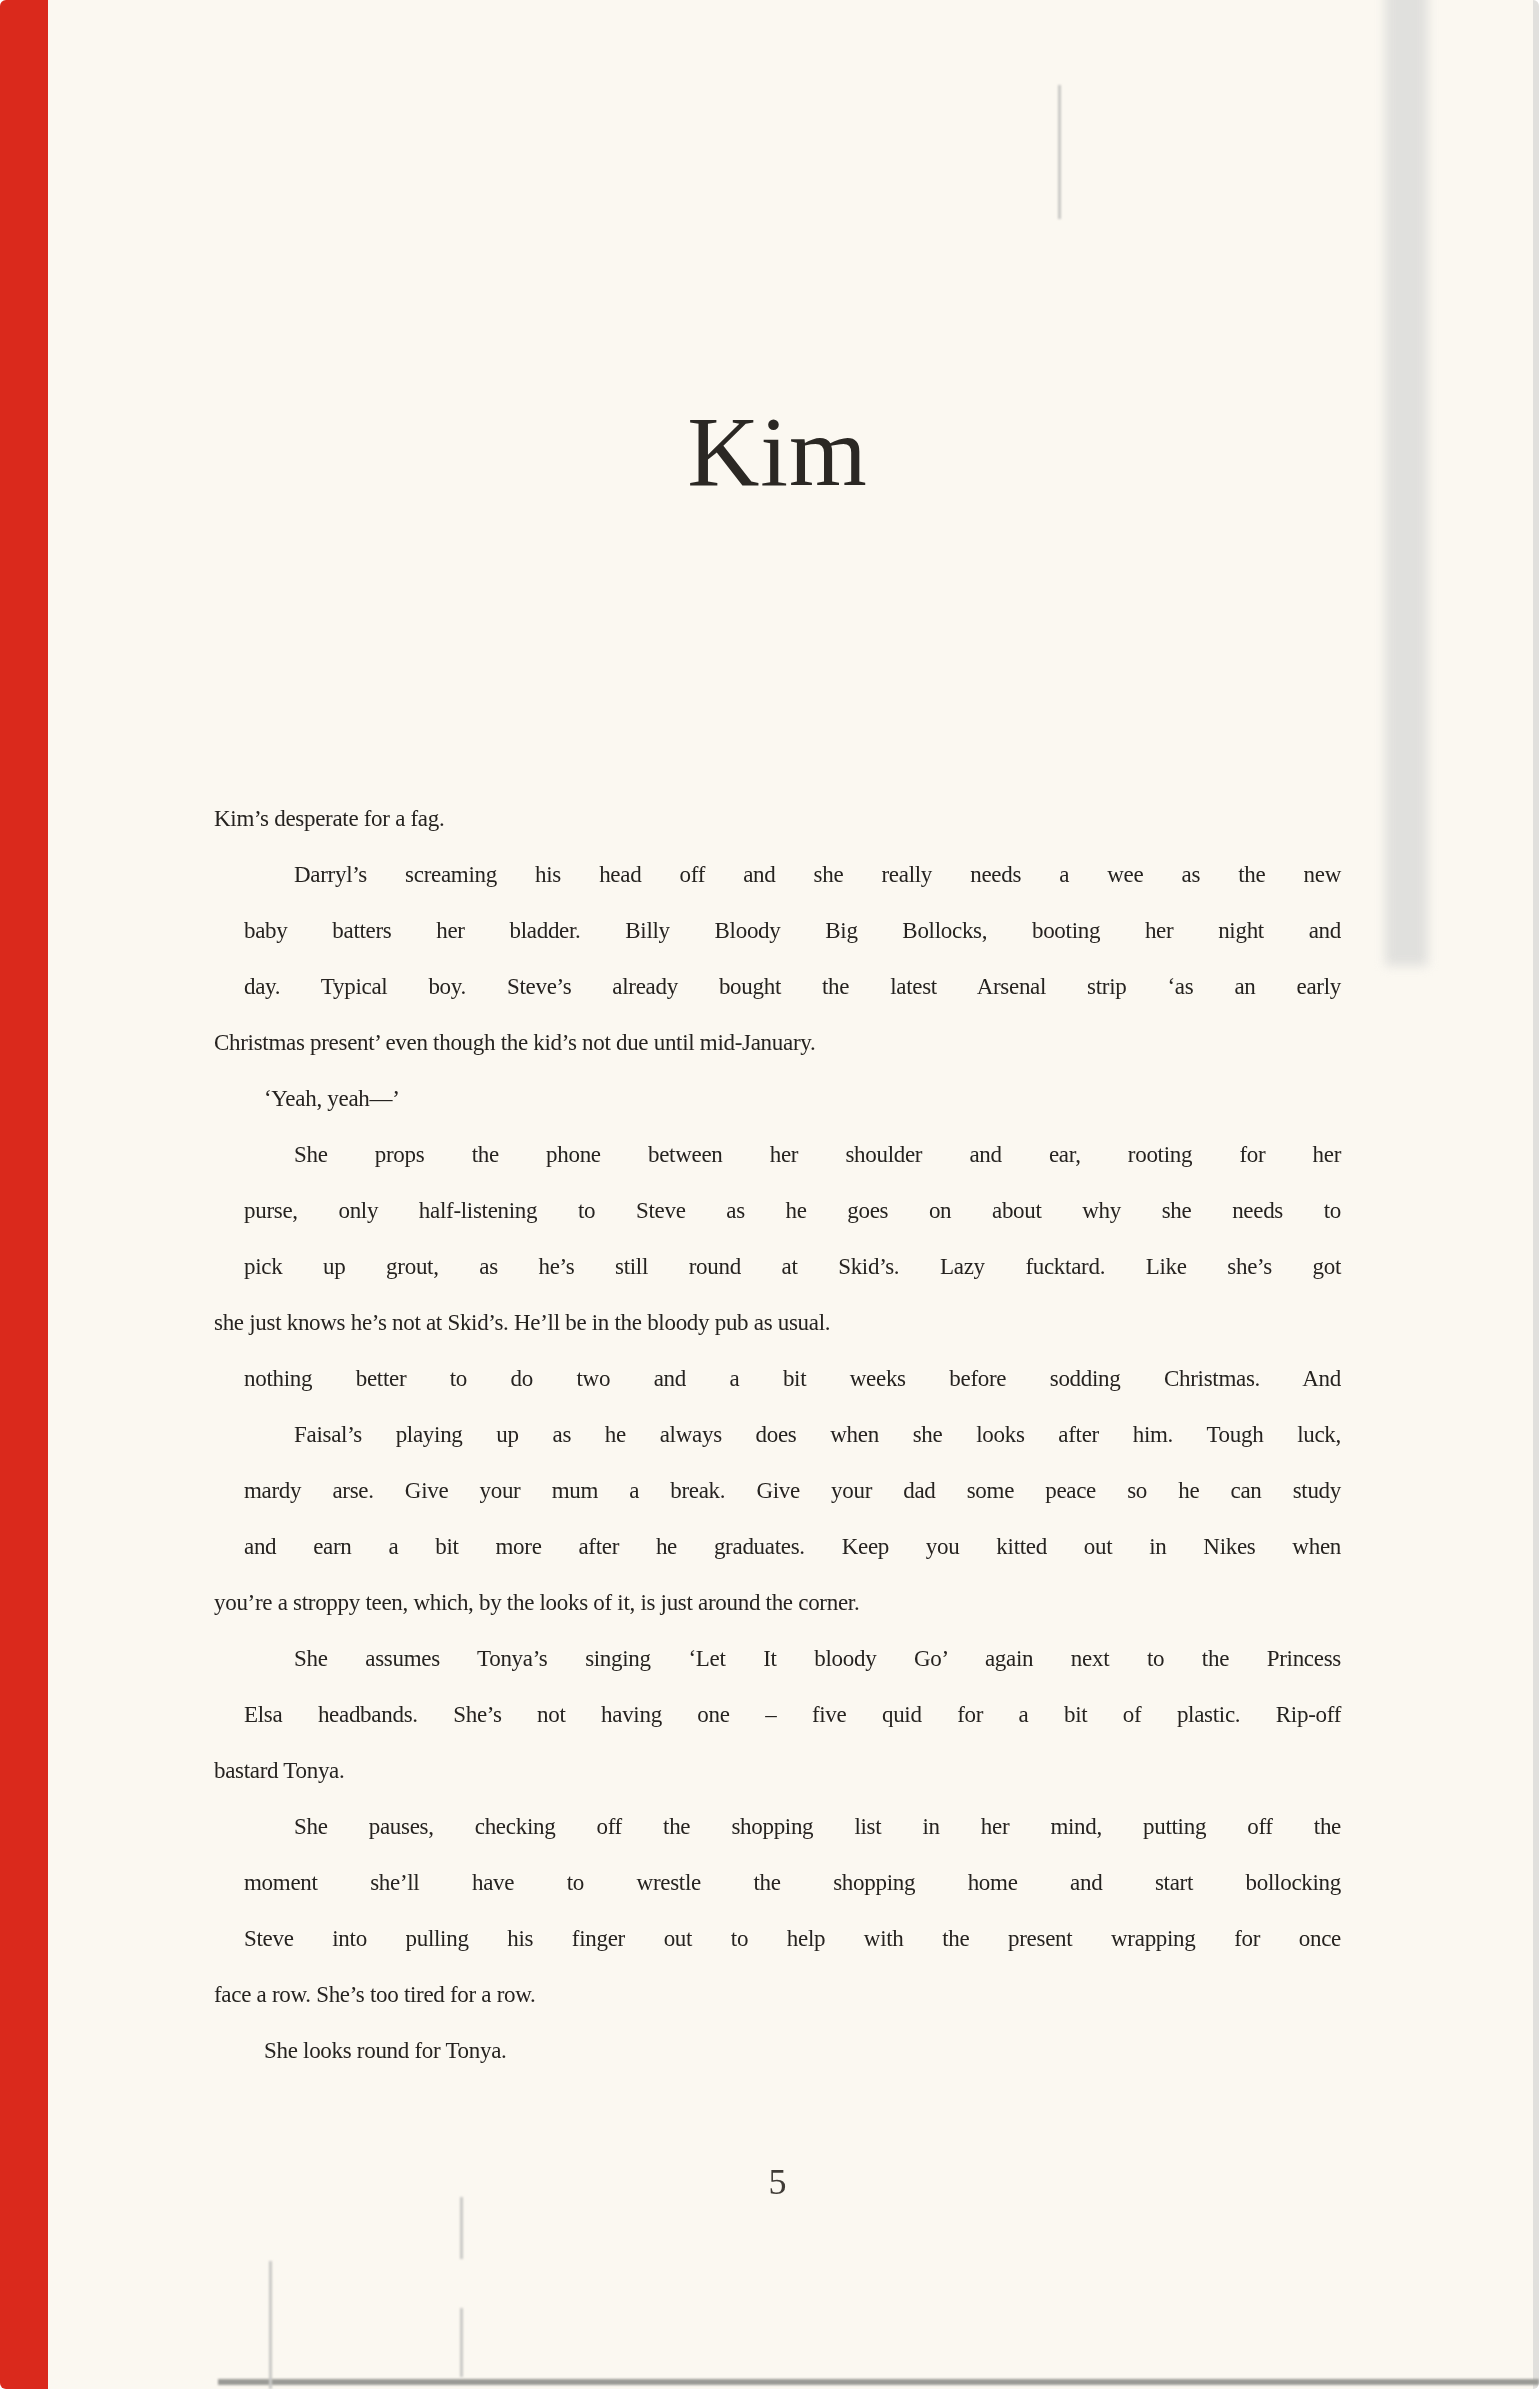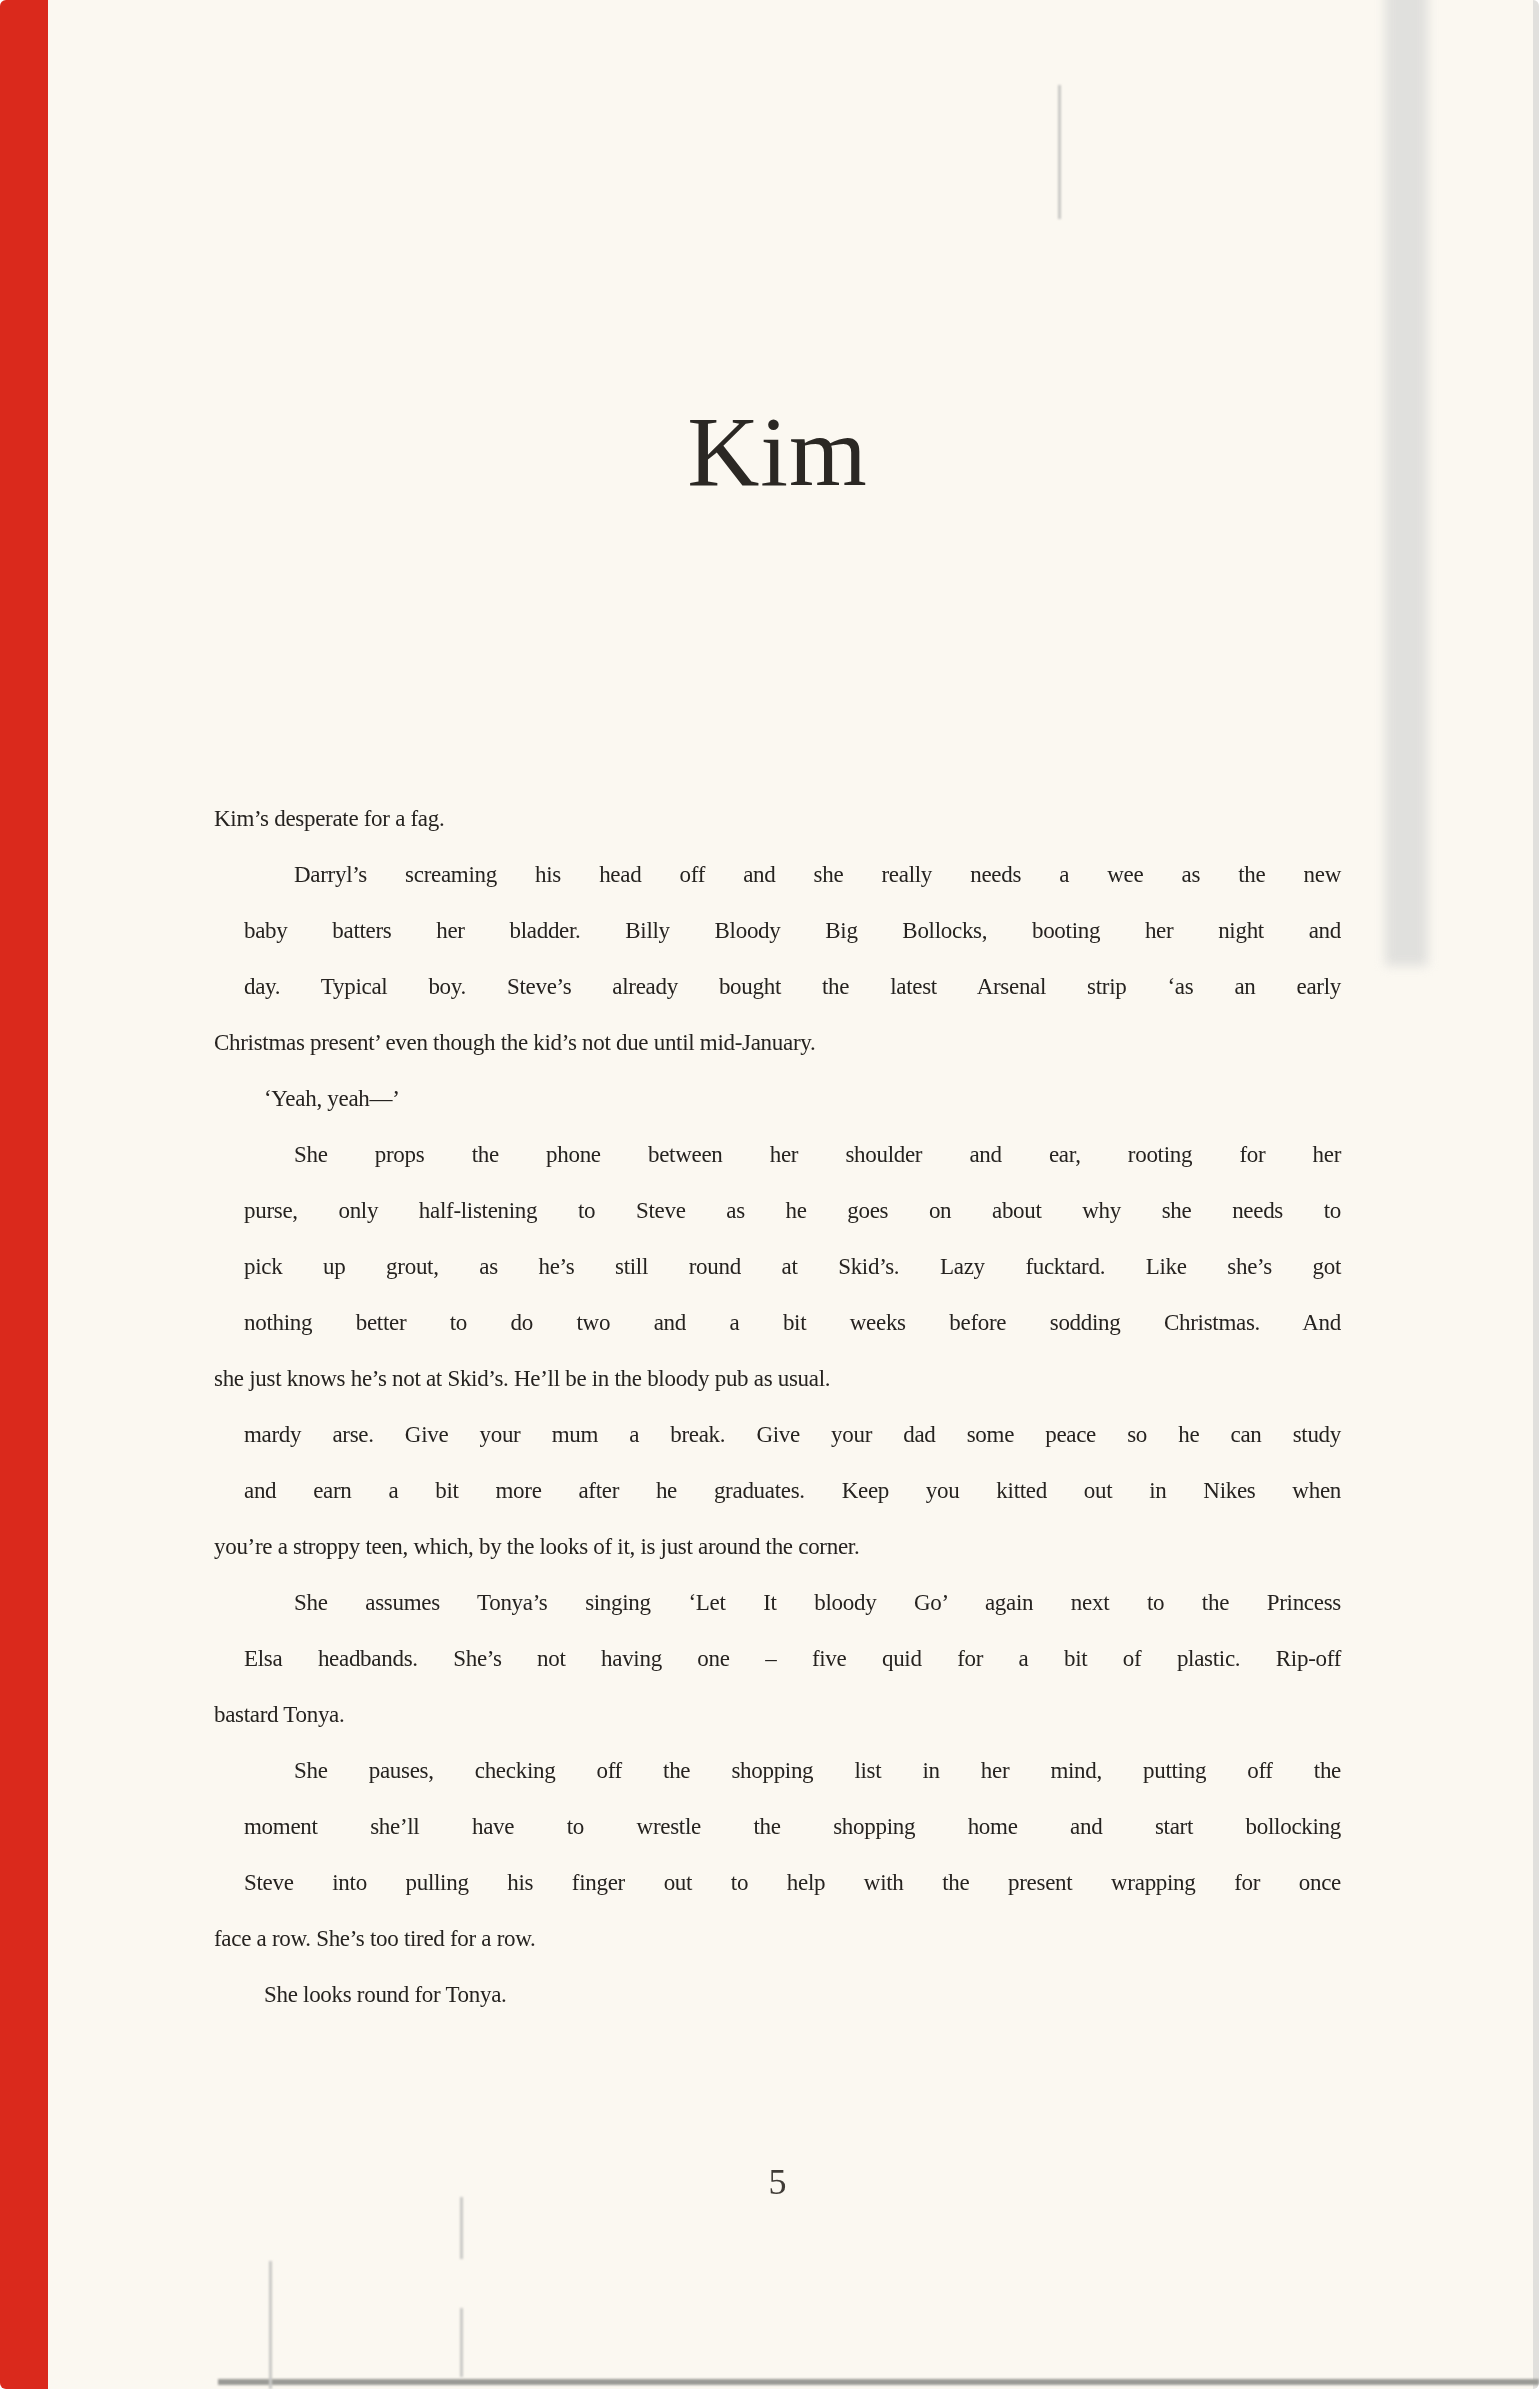--- a/index.html
+++ b/index.html
@@ -113,22 +113,23 @@
   <div class="text-block" style="color: rgb(38, 35, 32);">
       <div class="line">Kim’s desperate for a fag.</div>
       <div class="line just indent">Darryl’s screaming his head off and she really needs a wee as the new</div>
       <div class="line just">baby batters her bladder. Billy Bloody Big Bollocks, booting her night and</div>
       <div class="line just">day. Typical boy. Steve’s already bought the latest Arsenal strip ‘as an early</div>
       <div class="line">Christmas present’ even though the kid’s not due until mid-January.</div>
       <div class="line indent">‘Yeah, yeah—’</div>
       <div class="line just indent">She props the phone between her shoulder and ear, rooting for her</div>
       <div class="line just">purse, only half-listening to Steve as he goes on about why she needs to</div>
       <div class="line just">pick up grout, as he’s still round at Skid’s. Lazy fucktard. Like she’s got</div>
+      <div class="line">she just knows he’s not at Skid’s. He’ll be in the bloody pub as usual.</div>
       <div class="line just">nothing better to do two and a bit weeks before sodding Christmas. And</div>
-      <div class="line">she just knows he’s not at Skid’s. He’ll be in the bloody pub as usual.</div>
+      <div class="line just indent">Faisal’s playing up as he always does when she looks after him. Tough luck,</div>
       <div class="line just">mardy arse. Give your mum a break. Give your dad some peace so he can study</div>
       <div class="line just">and earn a bit more after he graduates. Keep you kitted out in Nikes when</div>
       <div class="line">you’re a stroppy teen, which, by the looks of it, is just around the corner.</div>
       <div class="line just indent">She assumes Tonya’s singing ‘Let It bloody Go’ again next to the Princess</div>
       <div class="line just">Elsa headbands. She’s not having one – five quid for a bit of plastic. Rip-off</div>
       <div class="line">bastard Tonya.</div>
       <div class="line just indent">She pauses, checking off the shopping list in her mind, putting off the</div>
       <div class="line just">moment she’ll have to wrestle the shopping home and start bollocking</div>
       <div class="line just">Steve into pulling his finger out to help with the present wrapping for once</div>
       <div class="line">face a row. She’s too tired for a row.</div>

